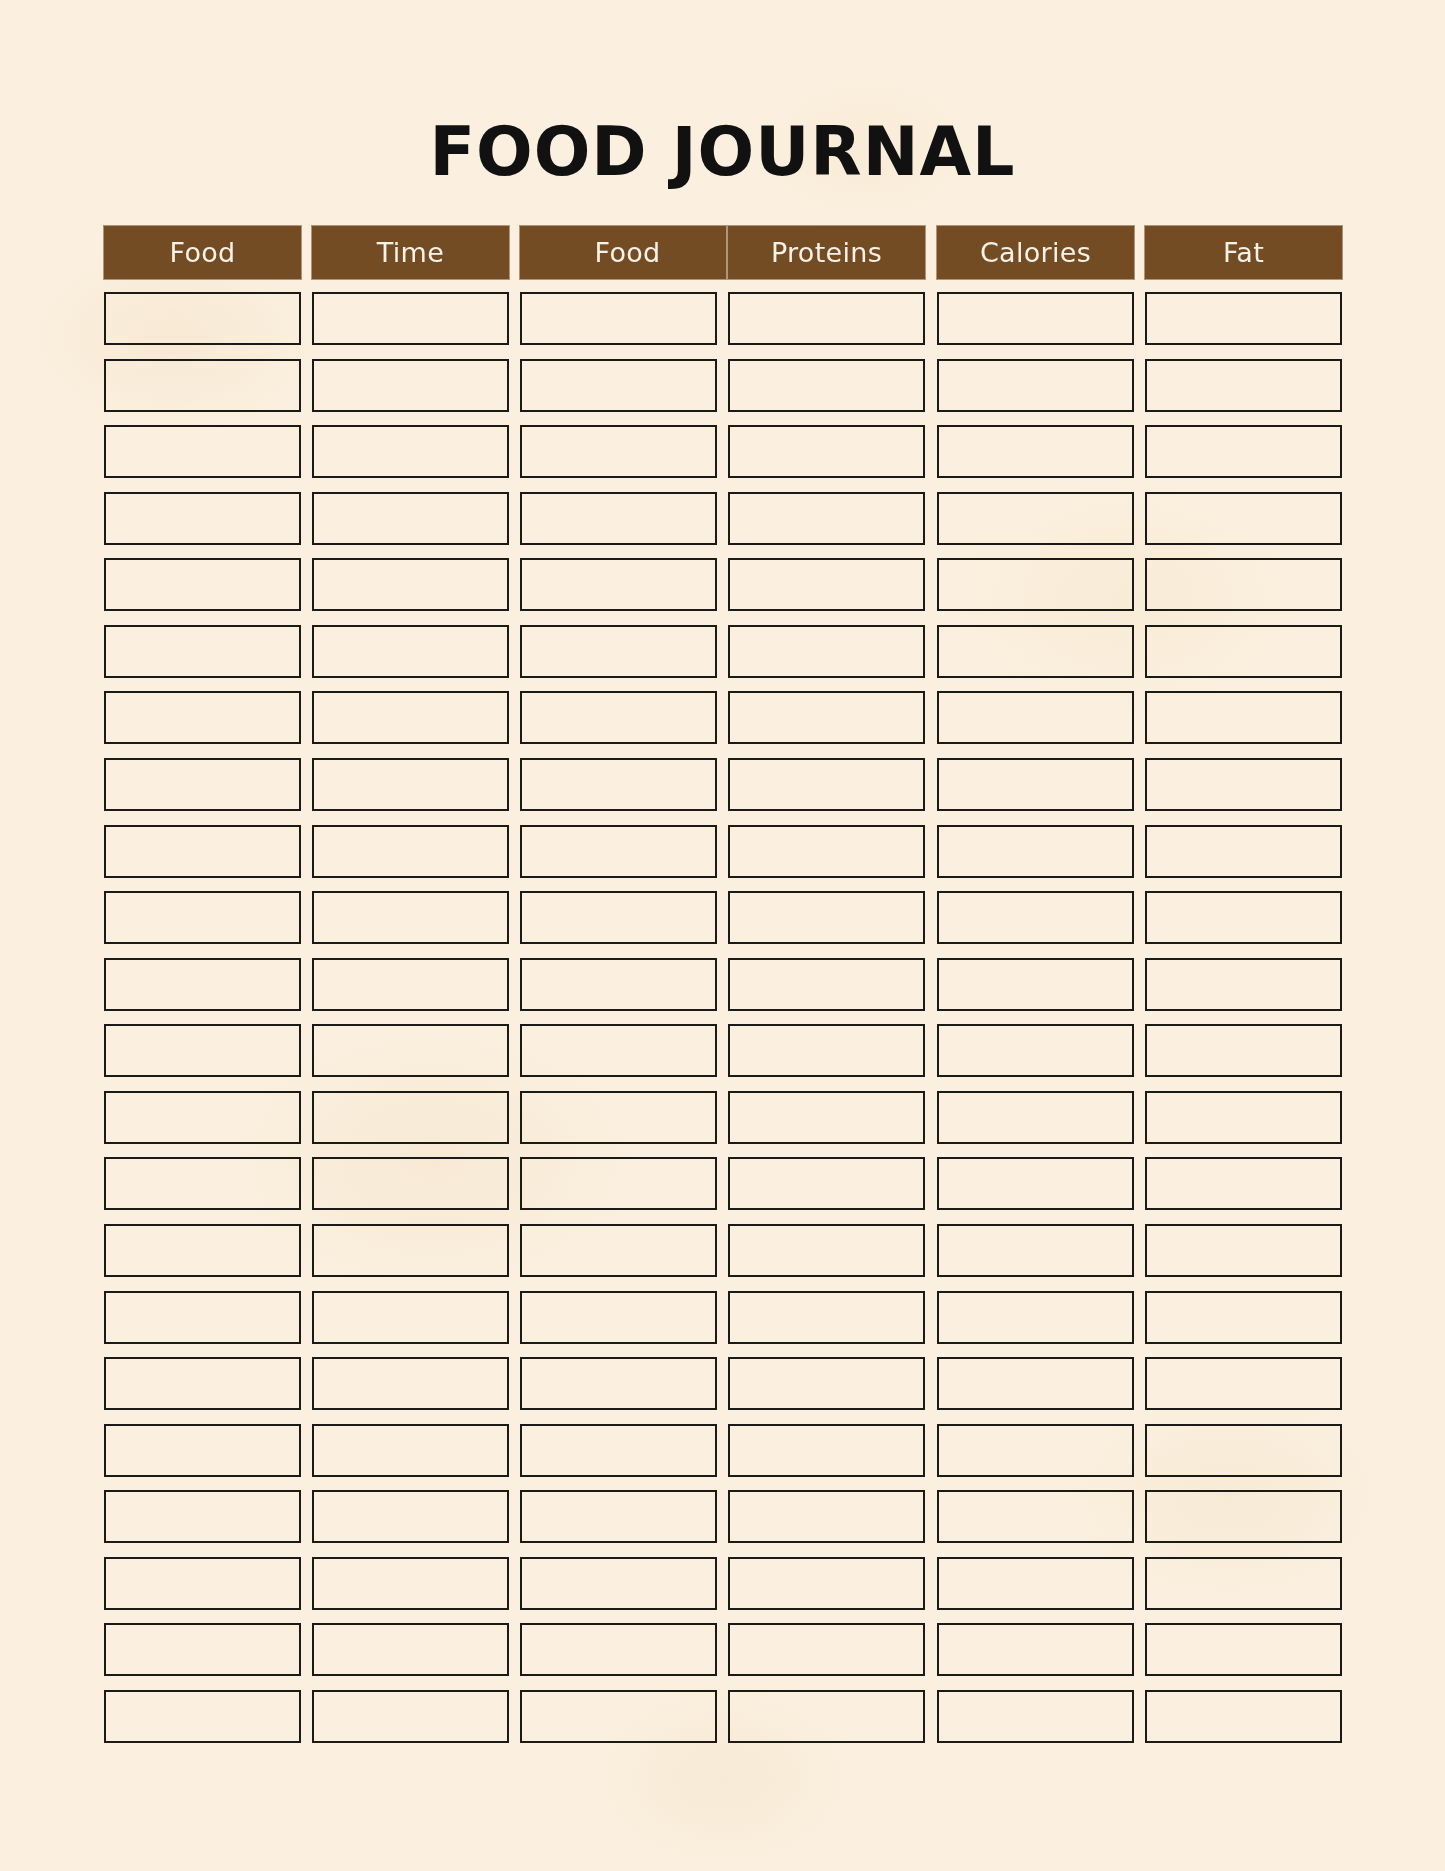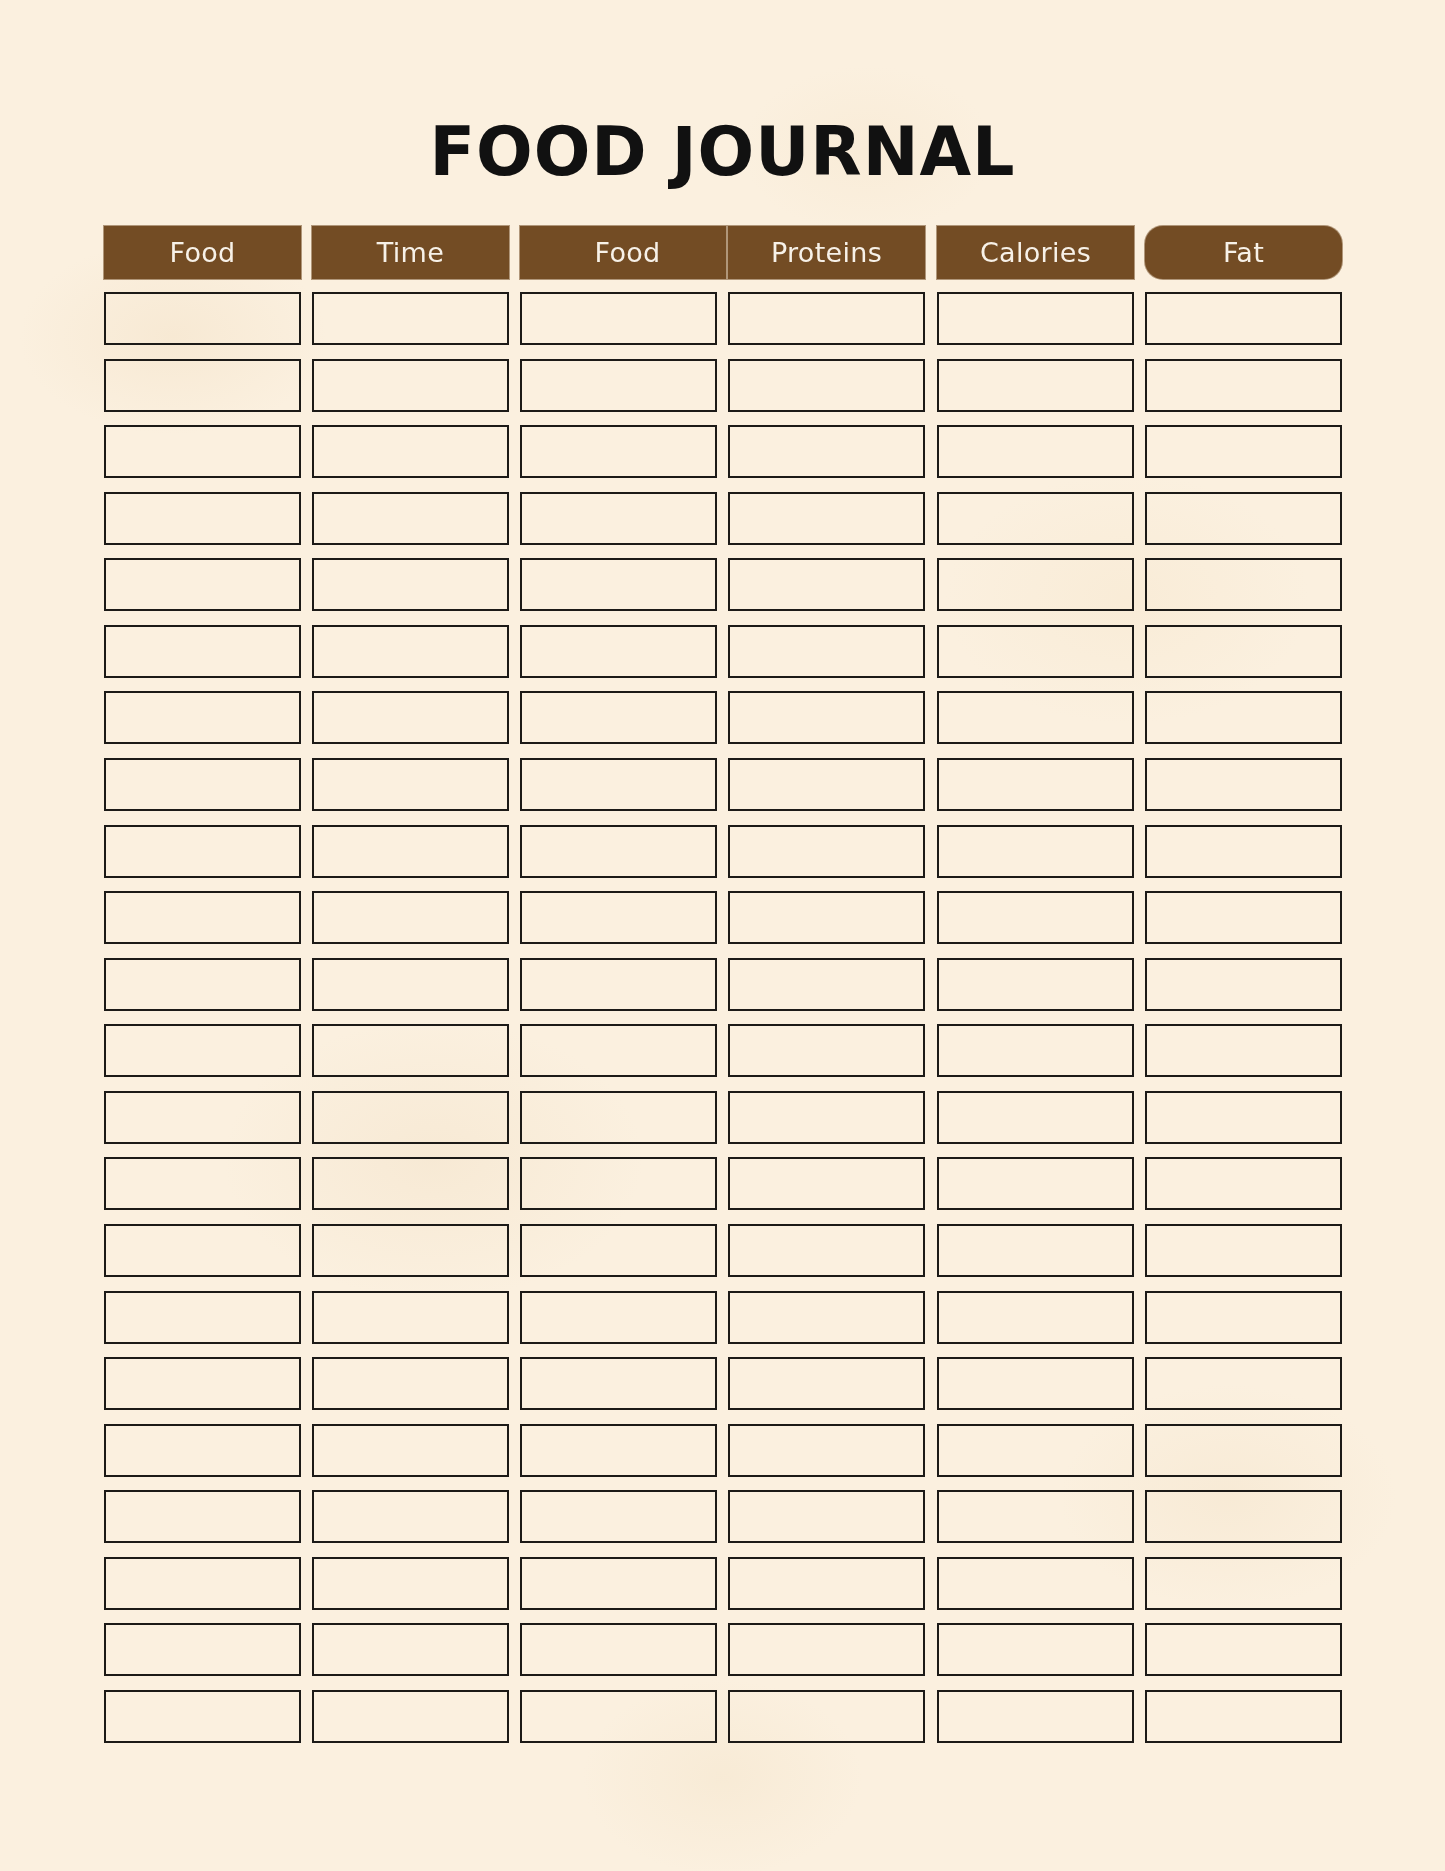--- a/index.html
+++ b/index.html
@@ -64,21 +64,21 @@
 <body>
 
 <h1 class="title">FOOD JOURNAL</h1>
 
 <div id="journal-table">
   <div class="header-cell" style="left:104px;">Food</div>
   <div class="header-cell" style="left:312px;">Time</div>
   <div class="header-cell" style="left:520px;padding-left:9px;">Food</div>
   <div class="header-cell" style="left:728px;">Proteins</div>
   <div class="header-cell" style="left:937px;">Calories</div>
-  <div class="header-cell" style="left:1145px;border-radius:18px;">Fat</div>
+  <div class="header-cell" style="left:1145px;">Fat</div>
   <div id="table-body">
       <div class="cell" style="left: 104px; top: 292px;"></div>
       <div class="cell" style="left: 312px; top: 292px;"></div>
       <div class="cell" style="left: 520px; top: 292px;"></div>
       <div class="cell" style="left: 728px; top: 292px;"></div>
       <div class="cell" style="left: 937px; top: 292px;"></div>
       <div class="cell" style="left: 1145px; top: 292px;"></div>
       <div class="cell" style="left: 104px; top: 359px;"></div>
       <div class="cell" style="left: 312px; top: 359px;"></div>
       <div class="cell" style="left: 520px; top: 359px;"></div>

